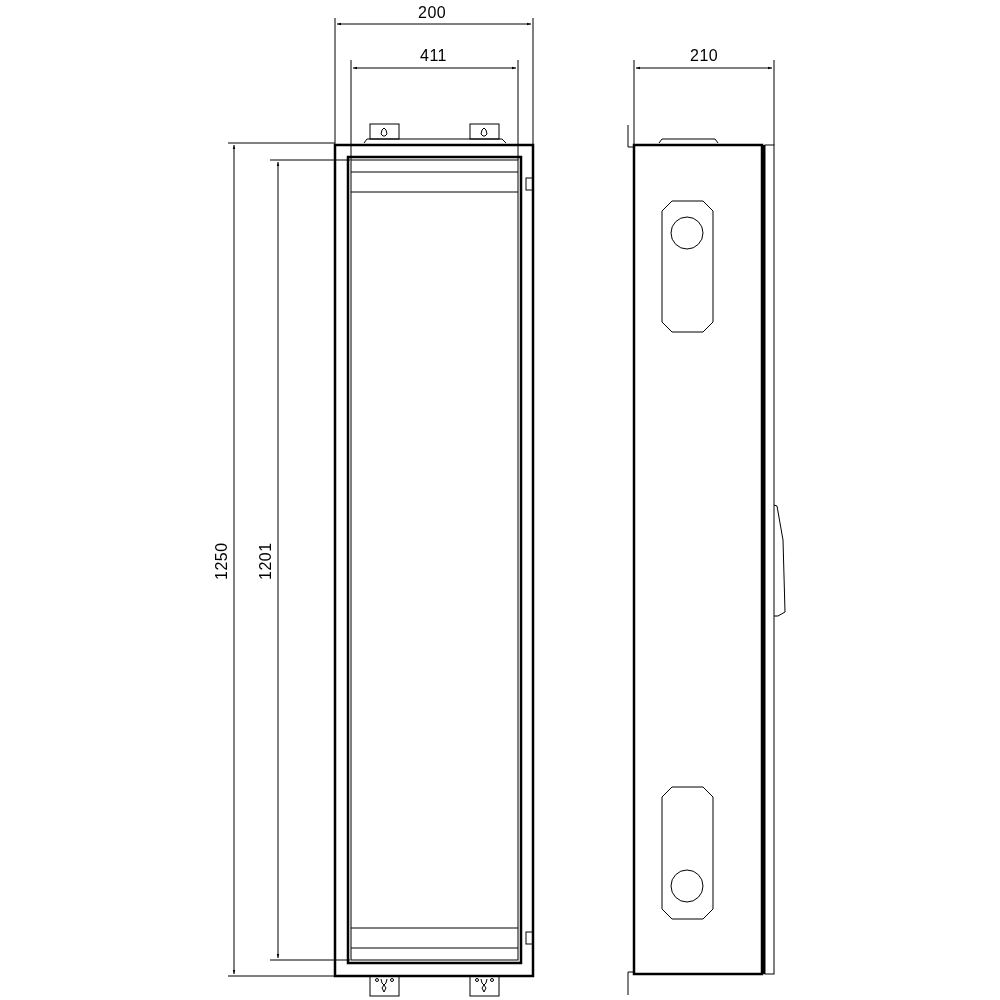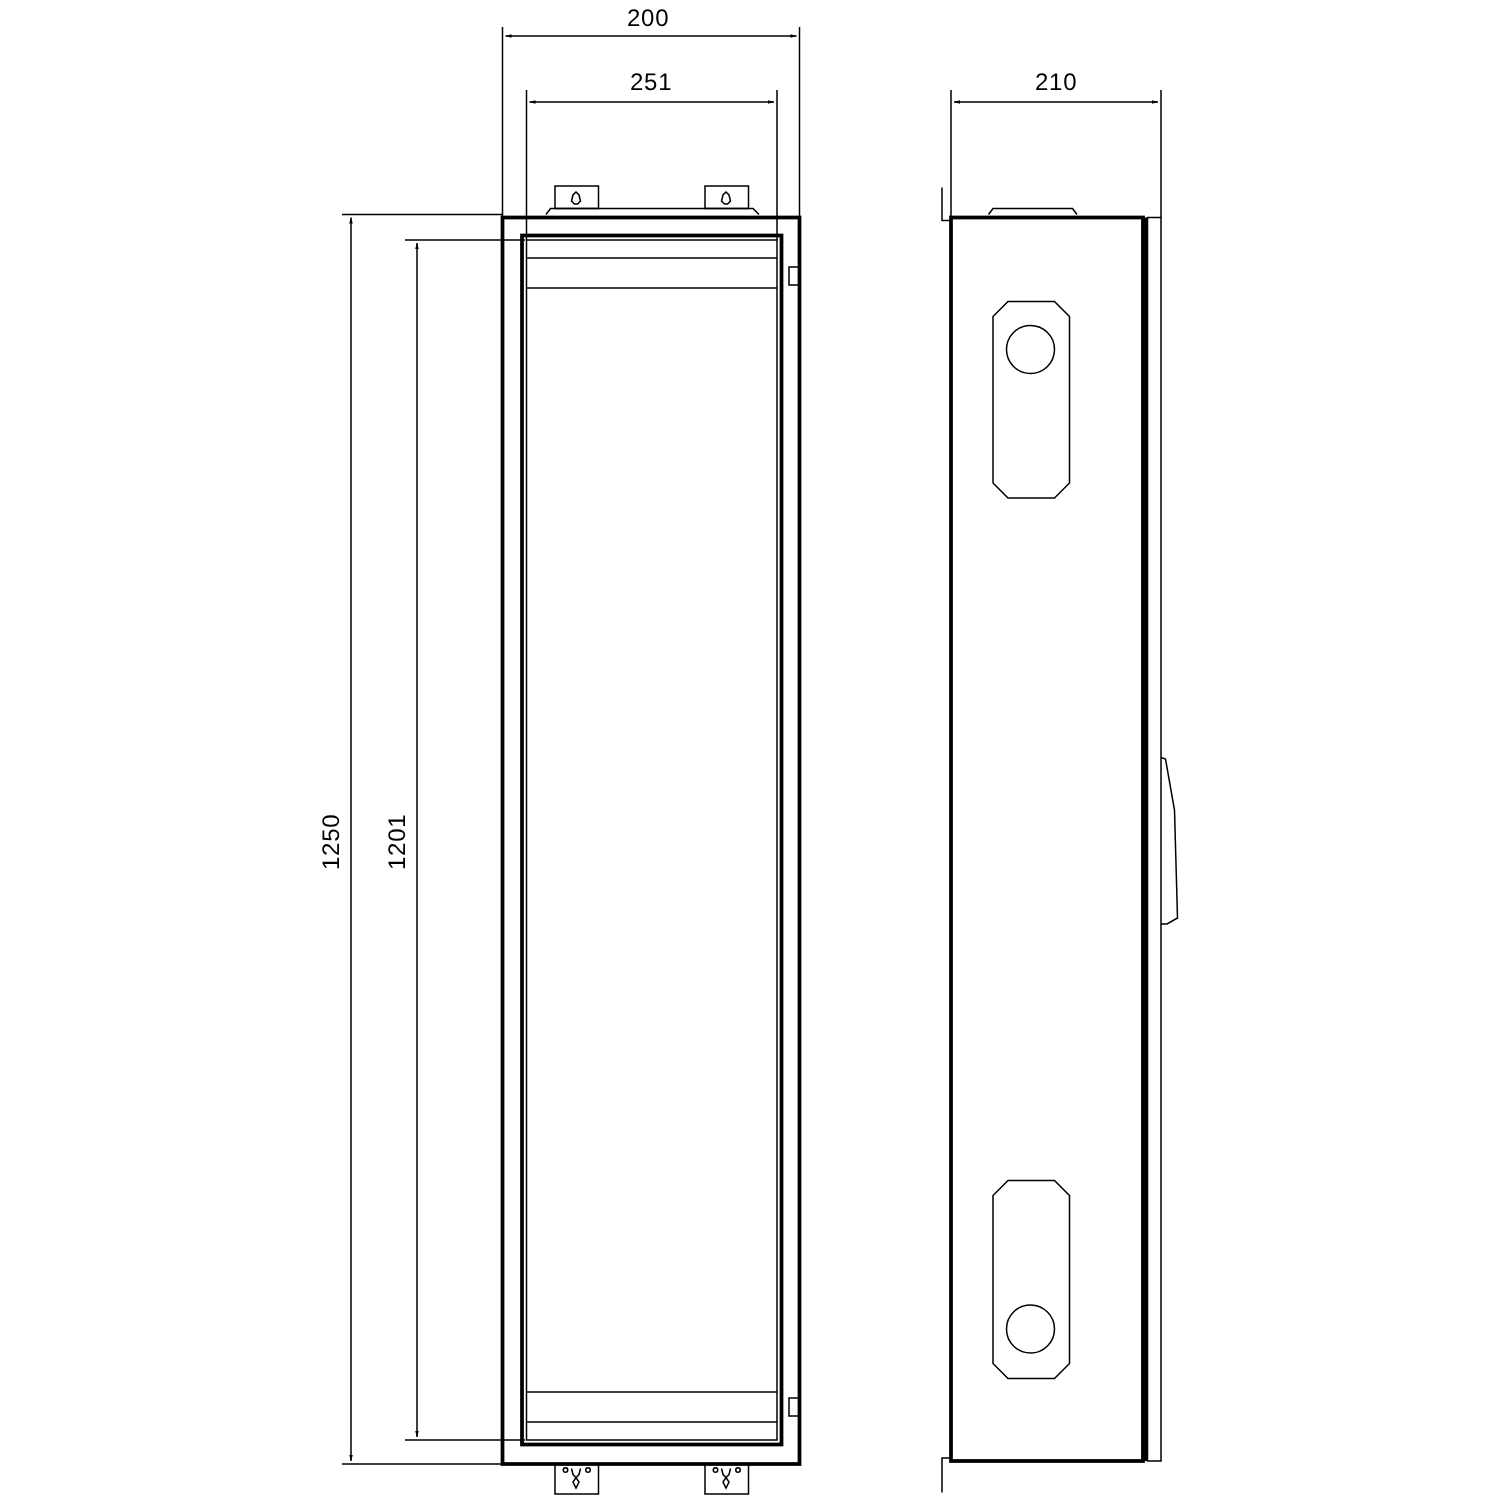--- a/index.html
+++ b/index.html
@@ -106,16 +106,16 @@
     </g>
 
     <g stroke-width="1">
       <path d="M672,787 L703,787 L713,797 L713,909 L703,919 L672,919 L662,909 L662,797 Z"></path>
       <circle cx="687" cy="886" r="16"></circle>
     </g>
   </g>
 </svg>
 
 <div class="dimtxt" style="left:418px; top:5px;">200</div>
-<div class="dimtxt" style="left:420px; top:48px;">251</div>
+<div class="dimtxt" style="left:420px; top:48px;">411</div>
 <div class="dimtxt" style="left:690px; top:48px;">210</div>
 <div class="dimtxt vtxt" style="left:204px; top:554px; width:36px; text-align:center;">1250</div>
 <div class="dimtxt vtxt" style="left:248px; top:554px; width:36px; text-align:center;">1201</div>
 
 </body></html>

